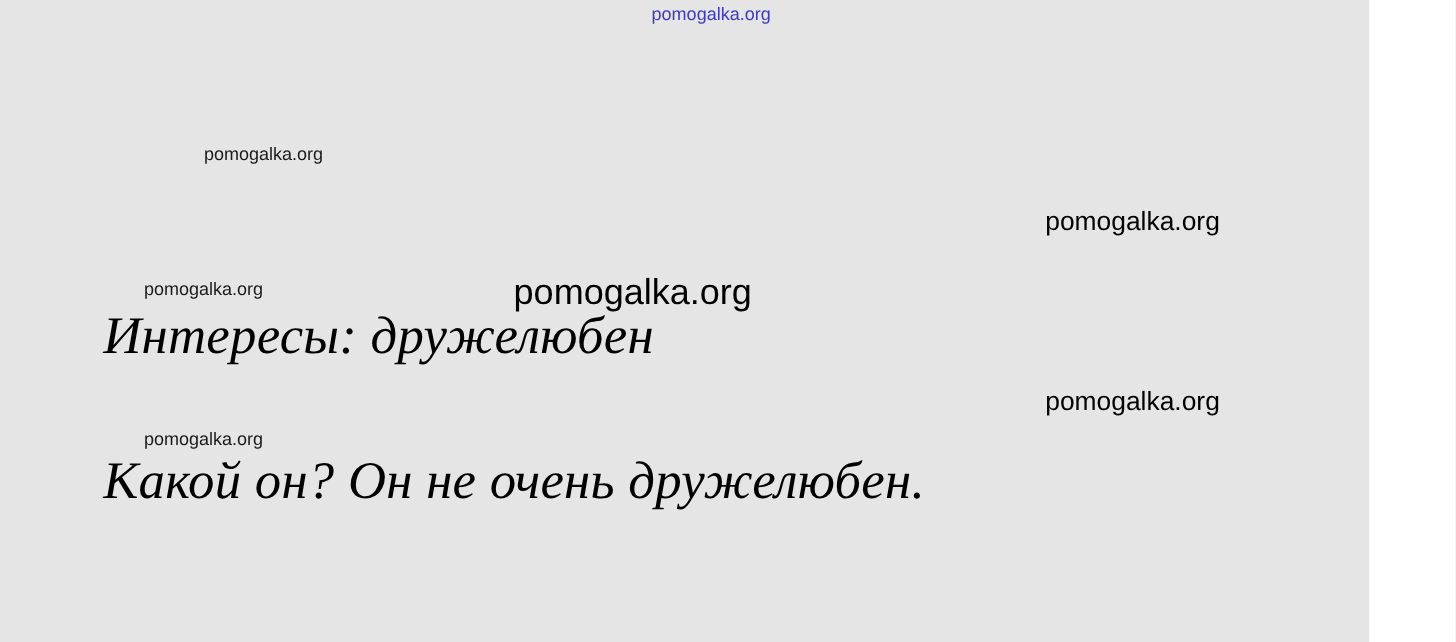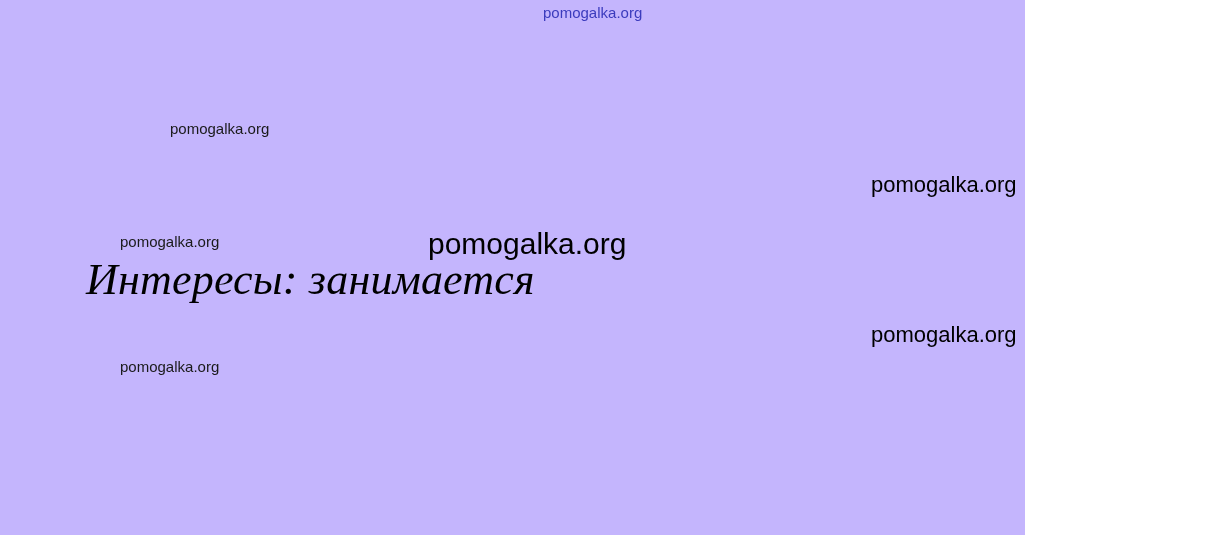--- a/index.html
+++ b/index.html
@@ -8,23 +8,23 @@
   }
   body {
     width: 1213px;
     height: 535px;
     background: #ffffff;
     font-family: "Liberation Serif", serif;
     overflow: hidden;
   }
   #page {
     position: relative;
-    width: 1025px;
+    width: 1141px;
     height: 535px;
-    background: #c4b5fd;
+    background: #e5e5e5;
   }
   .line {
     position: absolute;
     font-family: "Liberation Serif", serif;
     font-style: italic;
     font-size: 44px;
     color: #000000;
     white-space: nowrap;
     letter-spacing: 0.2px;
   }
@@ -73,20 +73,21 @@
 
   <div class="wm wm-small" id="wm-a">pomogalka.org</div>
 
 
   <div class="wm wm-medium" id="wm-b">pomogalka.org</div>
 
   <div class="wm wm-small" id="wm-c">pomogalka.org</div>
 
   <div class="wm wm-large" id="wm-d">pomogalka.org</div>
 
-  <div class="line" id="line-2">Интересы: занимается</div>
+  <div class="line" id="line-2">Интересы: дружелюбен</div>
 
   <div class="wm wm-medium" id="wm-e">pomogalka.org</div>
 
   <div class="wm wm-small" id="wm-f">pomogalka.org</div>
 
+  <div class="line" id="line-3">Какой он? Он не очень дружелюбен.</div>
 
 </div>
 
 </body></html>

